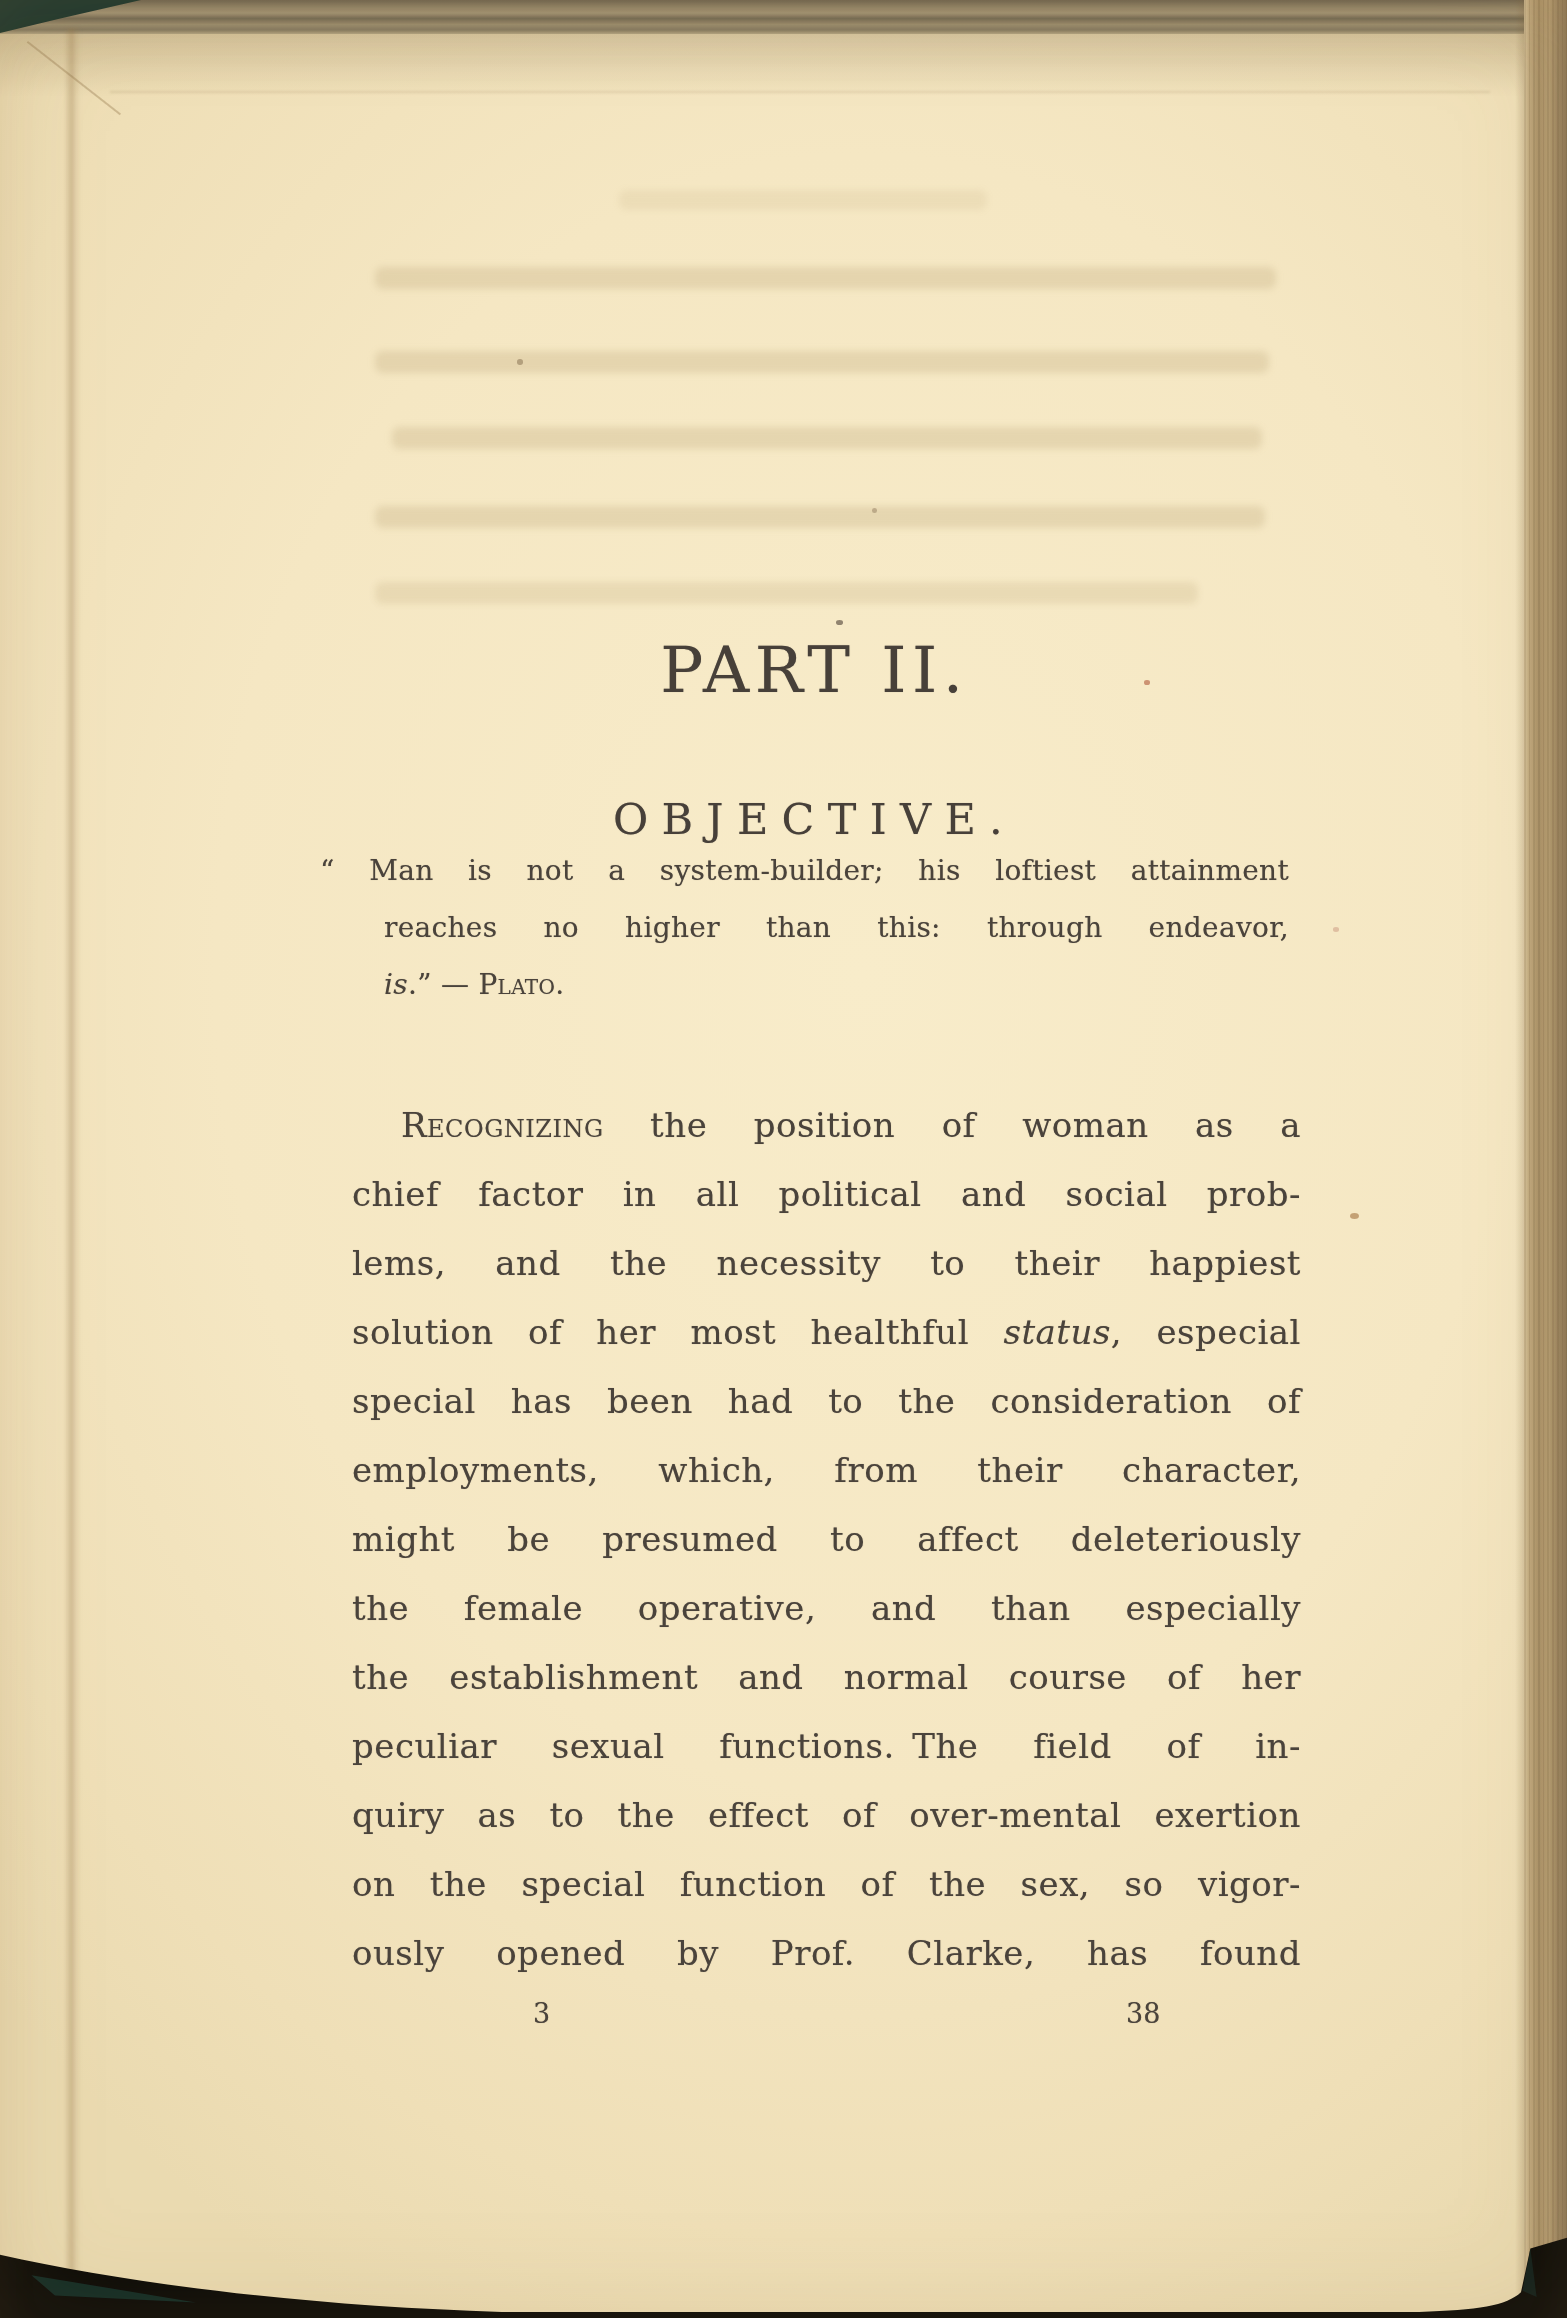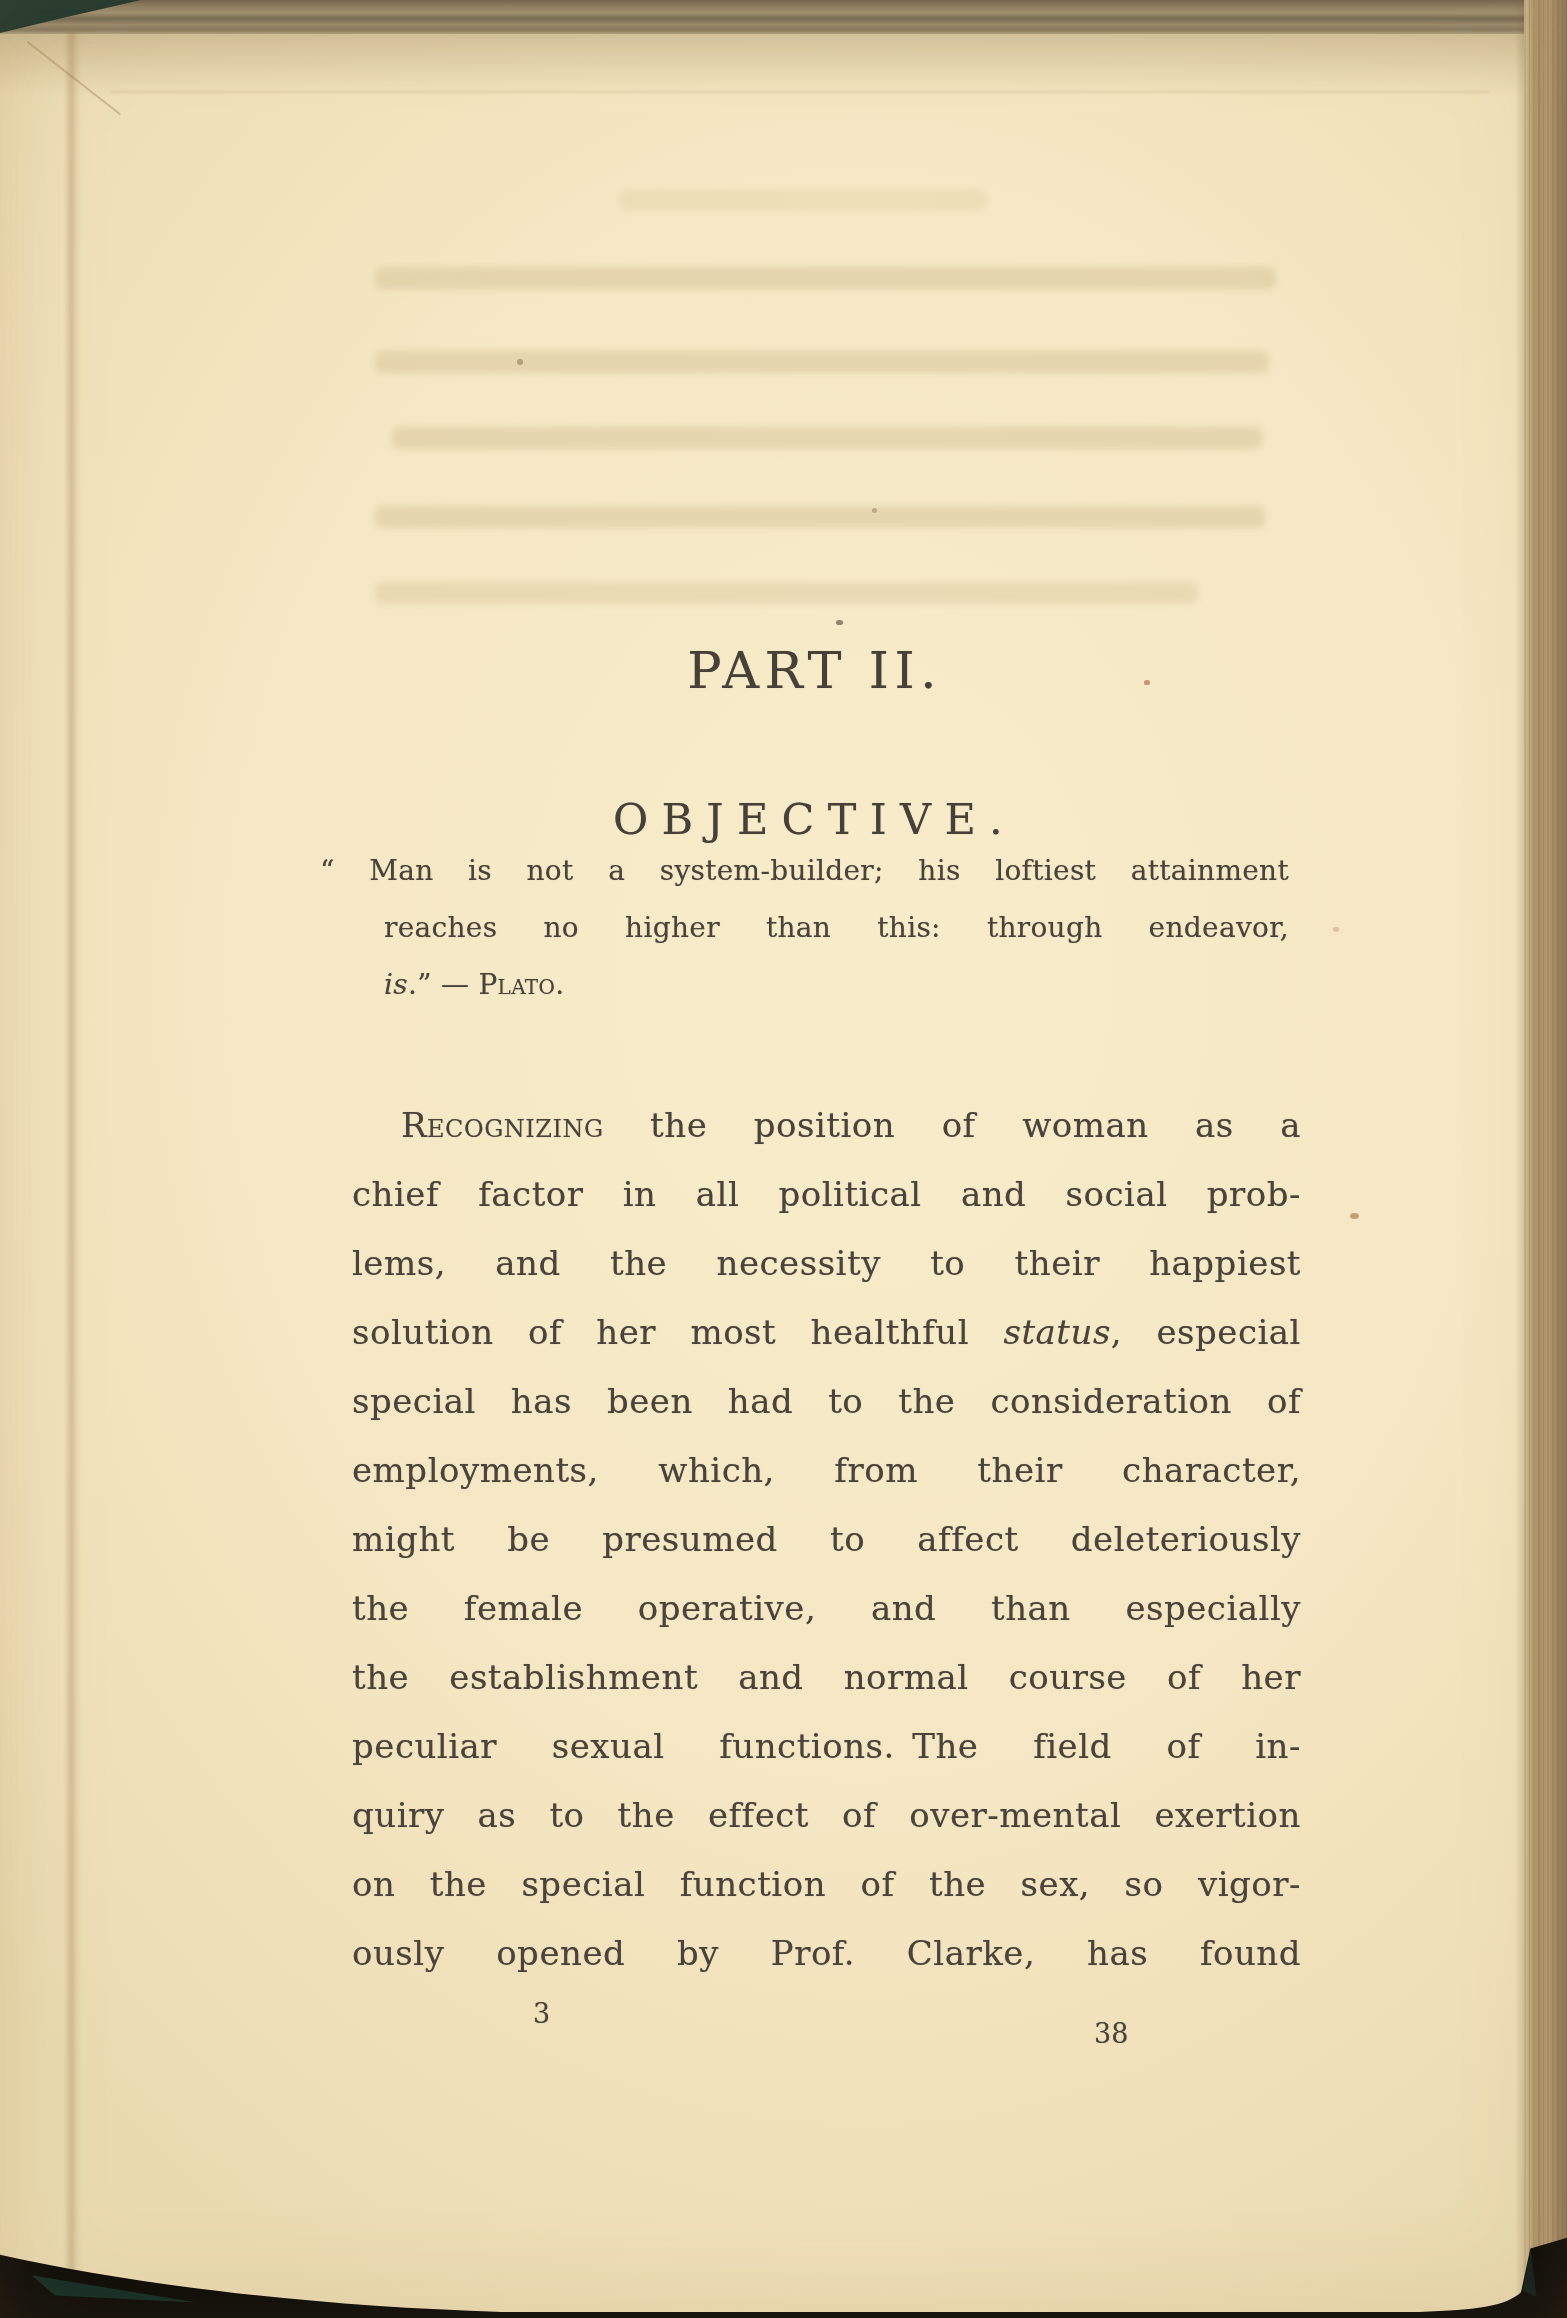--- a/index.html
+++ b/index.html
@@ -62,42 +62,42 @@
     background:rgba(167,140,92,0.20);
     filter:blur(3.9px);
   }
   
   .speck{position:absolute;border-radius:50%;}
   
   .ink{color:#4a433b;text-shadow:0 0 0.8px rgba(76,69,61,0.45);}
   .heading{
     position:absolute;left:340px;width:949px;text-align:center;
   }
-  .part-heading{top:639px;height:63px;line-height:63px;font-size:51px;letter-spacing:5.5px;color:#474039;}
+  .part-heading{top:639px;height:63px;line-height:63px;font-size:64px;letter-spacing:5.5px;color:#474039;}
   .section-heading{top:796px;height:47px;line-height:47px;font-size:43px;letter-spacing:13.3px;color:#474039;}
   .epigraph{
     position:absolute;left:384px;top:842px;width:905px;
     font-size:28px;line-height:57px;letter-spacing:0.3px;
   }
   .epigraph .eline{text-align:justify;text-align-last:justify;}
   .epigraph .eline.first{text-indent:-64px;}
   .epigraph .eline.last{text-align:left;text-align-last:left;}
   .body-par{
     position:absolute;left:340px;top:1091px;width:949px;
     font-size:34px;line-height:69px;letter-spacing:0.5px;margin-left:12px;
   }
   .bline{text-align:justify;text-align-last:justify;}
   .bline.first{text-indent:49px;}
   .sc{font-variant:small-caps;font-variant-caps:small-caps;}
   .footer-num{
     position:absolute;top:1990px;height:47px;line-height:47px;
     font-size:27px;
   }
   .sig{left:533px;}
-  .folio{left:1094px;margin-top:20px;}
+  .folio{left:1126px;}
 </style>
 </head>
 <body>
 
 <div id="scan">
 
   <div class="top-edge"></div>
   <div class="cover-corner"></div>
   <div class="top-shadow"></div>
   <div class="hinge-line"></div>

